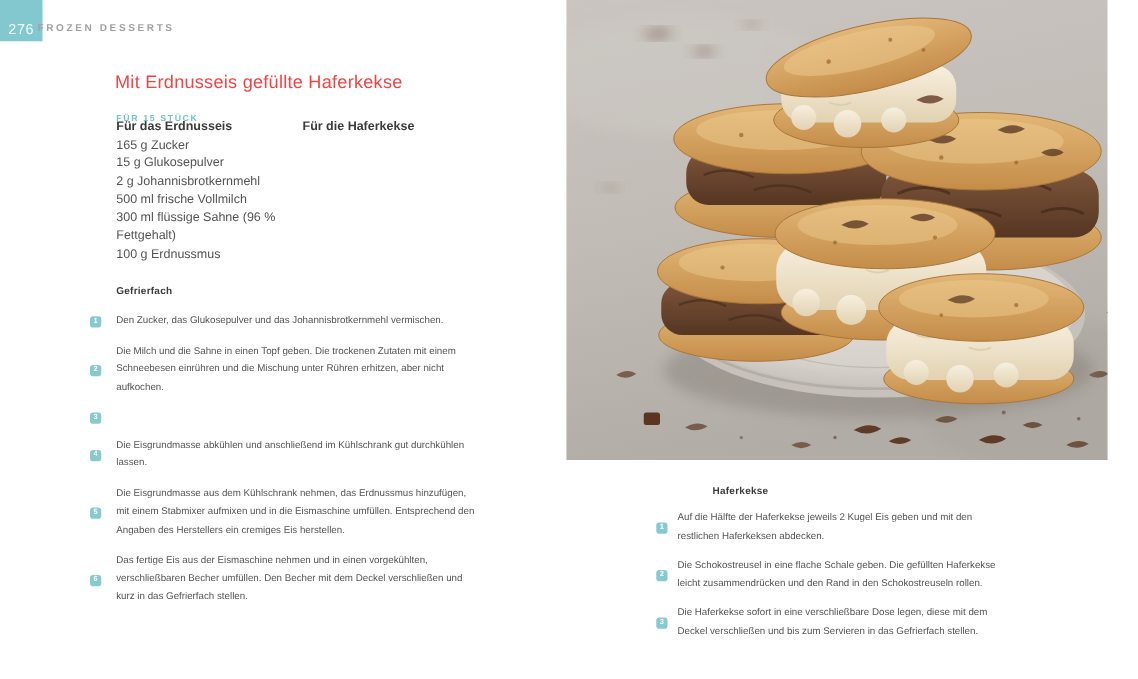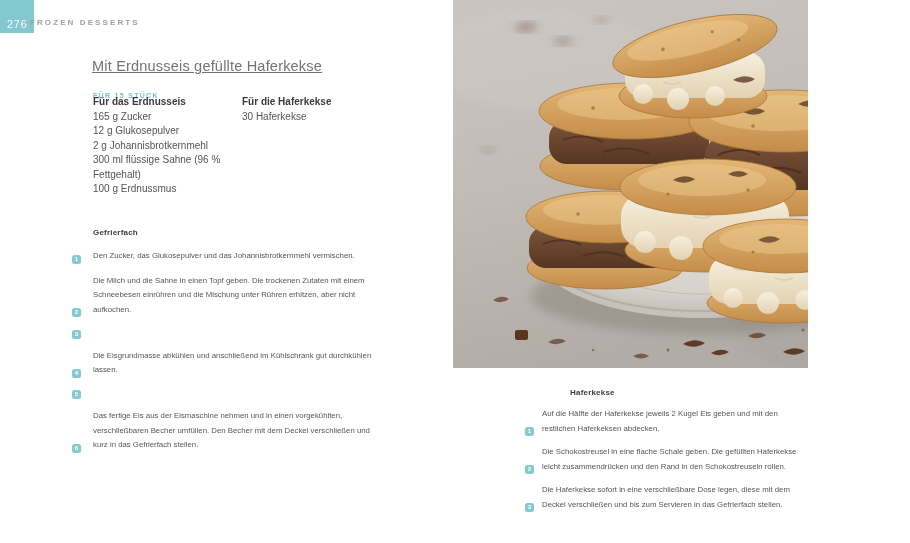--- a/index.html
+++ b/index.html
@@ -1,46 +1,46 @@
 <!DOCTYPE html>
 <html><head>
 <meta charset="utf-8">
 <style>
   html,body{margin:0;padding:0;background:#ffffff;}
-  .sheet{position:relative;width:808px;height:543px;background:#ffffff;overflow:hidden;
+  .sheet{position:relative;width:886px;height:543px;background:#ffffff;overflow:hidden;
          font-family:"Liberation Sans", sans-serif;-webkit-font-smoothing:antialiased;}
 
   
   .pagenum-box{position:absolute;left:0;top:0;width:34px;height:33px;background:#82c8ce;
                display:flex;align-items:flex-end;justify-content:center;padding-bottom:3px;box-sizing:border-box;}
   .pagenum-box span{color:#f2fafa;font-size:11.5px;letter-spacing:.5px;}
   .chapter{position:absolute;left:30px;top:18px;font-size:8px;font-weight:700;
            letter-spacing:2.1px;color:#a2a2a2;}
 
   
   .title{position:absolute;left:92px;top:58px;margin:0;font-size:14.5px;font-weight:400;
-         letter-spacing:.2px;color:#737373;text-decoration:underline;}
+         letter-spacing:.2px;color:#ef4444;}
   .yield{position:absolute;left:93px;top:92px;font-size:7px;font-weight:700;
          letter-spacing:1.3px;color:#72c3ca;}
 
   
   .ing-col{position:absolute;top:95px;line-height:14.5px;font-size:10px;color:#545454;}
   .ing-col-1{left:93px;width:150px;}
   .ing-col-2{left:242px;width:160px;}
   .ing-heading{font-weight:700;color:#3b3b3b;}
 
   
   .sec-heading{position:absolute;font-size:8px;font-weight:700;color:#3b3b3b;letter-spacing:.2px;}
   .sec-heading-left{left:93px;top:228px;}
   .sec-heading-right{left:542px;top:388px;margin-left:28px;}
 
   .steps{position:absolute;margin:0;padding:0;list-style:none;display:flex;flex-direction:column;gap:10px;}
   .steps-left{left:72px;top:249px;width:370px;}
   .steps-right{left:525px;top:407px;width:330px;gap:9px;}
-  .step{display:flex;align-items:flex-end;}
+  .step{display:flex;align-items:center;}
   .chip{flex:0 0 auto;width:9px;height:9px;border-radius:2.5px;background:#86c9ce;color:#ffffff;
         font-size:6px;font-weight:700;line-height:9px;text-align:center;margin-top:2.5px;}
   .step-text{margin:0;font-size:7.8px;line-height:14.5px;color:#555555;}
   .steps-left .step-text{margin-left:12px;width:290px;}
   .steps-right .step-text{margin-left:8px;width:258px;}
 
   
   .photo{position:absolute;left:453px;top:0;}
 </style>
 </head>
@@ -52,28 +52,28 @@
     <span>276</span>
   </div>
   <div class="chapter">FROZEN DESSERTS</div>
 
   <h1 class="title">Mit Erdnusseis gefüllte Haferkekse</h1>
   <div class="yield">FÜR 15 STÜCK</div>
 
   <div class="ing-col ing-col-1">
     <div class="ing-heading">Für das Erdnusseis</div>
     <div class="ing-item">165 g Zucker</div>
-    <div class="ing-item">12 g Glukosepulver</div>
+    <div class="ing-item">15 g Glukosepulver</div>
     <div class="ing-item">2 g Johannisbrotkernmehl</div>
+    <div class="ing-item">500 ml frische Vollmilch</div>
     <div class="ing-item">300 ml flüssige Sahne (96 % Fettgehalt)</div>
     <div class="ing-item">100 g Erdnussmus</div>
   </div>
   <div class="ing-col ing-col-2">
     <div class="ing-heading">Für die Haferkekse</div>
-    <div class="ing-item">30 Haferkekse</div>
   </div>
 
   <div class="sec-heading sec-heading-left">Gefrierfach</div>
   <ol class="steps steps-left">
     <li class="step">
       <span class="chip">1</span>
       <p class="step-text">Den Zucker, das Glukosepulver und das Johannisbrotkernmehl vermischen.</p>
     </li>
     <li class="step">
       <span class="chip">2</span>
@@ -81,20 +81,21 @@
     </li>
     <li class="step">
       <span class="chip">3</span>
     </li>
     <li class="step">
       <span class="chip">4</span>
       <p class="step-text">Die Eisgrundmasse abkühlen und anschließend im Kühlschrank gut durchkühlen lassen.</p>
     </li>
     <li class="step">
       <span class="chip">5</span>
+      <p class="step-text">Die Eisgrundmasse aus dem Kühlschrank nehmen, das Erdnussmus hinzufügen, mit einem Stabmixer aufmixen und in die Eismaschine umfüllen. Entsprechend den Angaben des Herstellers ein cremiges Eis herstellen.</p>
     </li>
     <li class="step">
       <span class="chip">6</span>
       <p class="step-text">Das fertige Eis aus der Eismaschine nehmen und in einen vorgekühlten, verschließbaren Becher umfüllen. Den Becher mit dem Deckel verschließen und kurz in das Gefrierfach stellen.</p>
     </li>
   </ol>
 
   <svg class="photo" width="457" height="368" viewBox="0 0 457 368">
     <defs>
       <linearGradient id="bgGrad" x1="0" y1="0" x2="0.25" y2="1">

